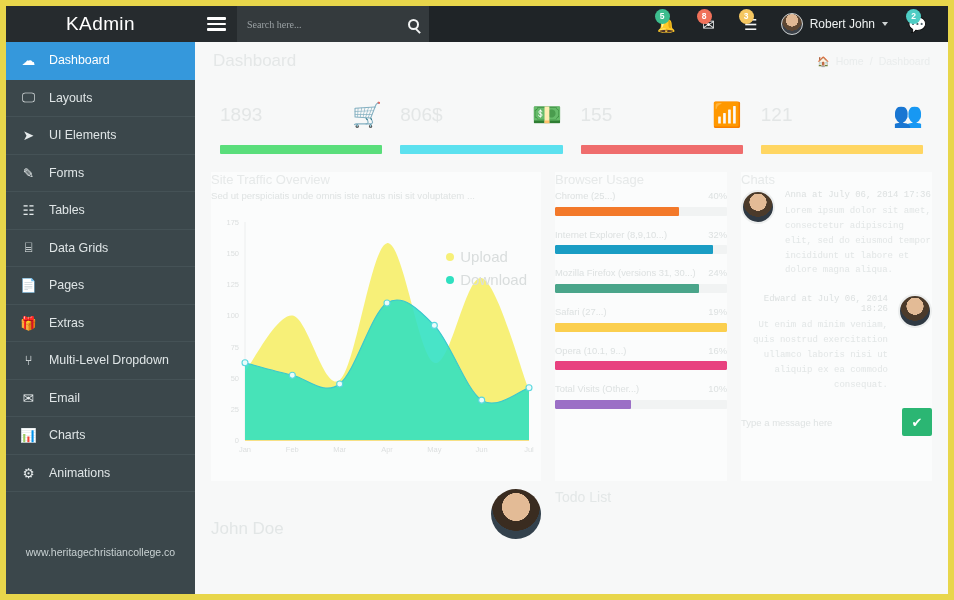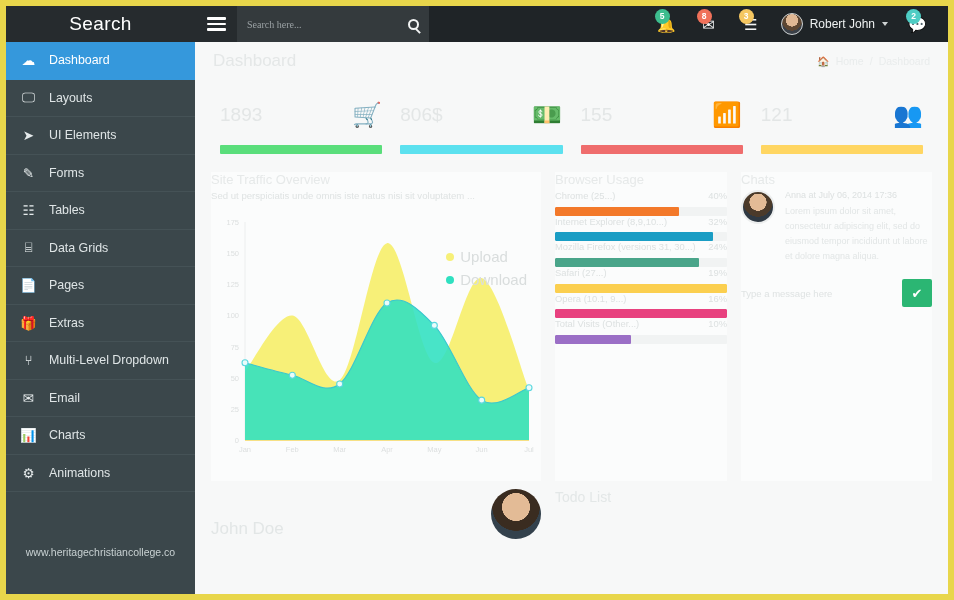--- a/index.html
+++ b/index.html
@@ -153,38 +153,38 @@
   
   #chartwrap { position: relative; width: 100%; height: 275px; }
   #chartwrap svg { display: block; }
   .legend {
     position: absolute; right: 14px; top: 42px; font-size: 15px; color: #d9dddd;
   }
   .legend div { display: flex; align-items: center; gap: 6px; margin-bottom: 6px; }
   .legend i { width: 8px; height: 8px; border-radius: 50%; display: inline-block; }
 
   
-  .pgrow { }
+  .pgrow { margin-bottom: 13px; }
   .pglab {
     display: flex; justify-content: space-between; align-items: flex-start;
     font-size: 9.4px; color: #dde1e1; margin-bottom: 4px; line-height: 1.35;
   }
   .pglab .t { padding-right: 6px; }
   .pgtrack { height: 9px; background: #f1f3f3; border-radius: 1px; overflow: hidden; }
   .pgfill { height: 100%; border-radius: 1px; }
 
   
   .chat { display: flex; gap: 10px; margin-bottom: 16px; }
   .chat.right { flex-direction: row-reverse; text-align: right; }
   .cava {
     width: 34px; height: 34px; border-radius: 50%; flex: none;
     background: radial-gradient(circle at 50% 34%, #e3bb96 0 34%, #4b3a2a 35% 58%, #2f3943 59%);
     border: 2px solid #eceeee;
   }
-  .cbody { flex: 1; }
+  .cbody { flex: 1; font-family: Liberation Mono, monospace; }
   .cmeta { font-size: 9px; color: #dde1e1; margin-bottom: 4px; }
   .ctext { font-size: 9px; color: #e2e6e6; line-height: 1.65; }
   #chatinput {
     display: flex; align-items: center; gap: 8px; margin-top: 6px; justify-content: flex-end;
   }
   #chatinput .fld {
     flex: 1; height: 28px; display: flex; align-items: center;
     font-size: 9.5px; color: #dfe3e3;
   }
   #sendbtn {
@@ -203,21 +203,21 @@
   }
   #todocard { flex: 1; }
   #todocard .ttl { font-size: 14px; color: #e3e7e7; font-weight: 300; }
 </style>
 </head>
 <body>
 
 <div id="frame">
 
   <div id="topbar">
-    <div id="brand">Search</div>
+    <div id="brand">KAdmin</div>
     <div id="burger">
       <span class="bars">
           <i></i>
           <i></i>
           <i></i>
         </span>
     </div>
     <div id="searchbox">
       <input type="text" placeholder="Search here..." style="">
       <span class="mag"></span>
@@ -456,20 +456,27 @@
       <div class="panel" id="chatpanel">
         <div class="ptitle">Chats</div>
         <div id="chatlist">
             <div class="chat">
               <div class="cava"></div>
               <div class="cbody">
                 <div class="cmeta">Anna  at July 06, 2014 17:36</div>
                 <div class="ctext">Lorem ipsum dolor sit amet, consectetur adipiscing elit, sed do eiusmod tempor incididunt ut labore et dolore magna aliqua.</div>
               </div>
             </div>
+            <div class="chat right">
+              <div class="cava"></div>
+              <div class="cbody">
+                <div class="cmeta">Edward  at July 06, 2014 18:26</div>
+                <div class="ctext">Ut enim ad minim veniam, quis nostrud exercitation ullamco laboris nisi ut aliquip ex ea commodo consequat.</div>
+              </div>
+            </div>
           </div>
         <div id="chatinput">
           <div class="fld">Type a message here</div>
           <div id="sendbtn">✔</div>
         </div>
       </div>
     </div>
 
     <div id="bottom">
       <div id="profilecard">

